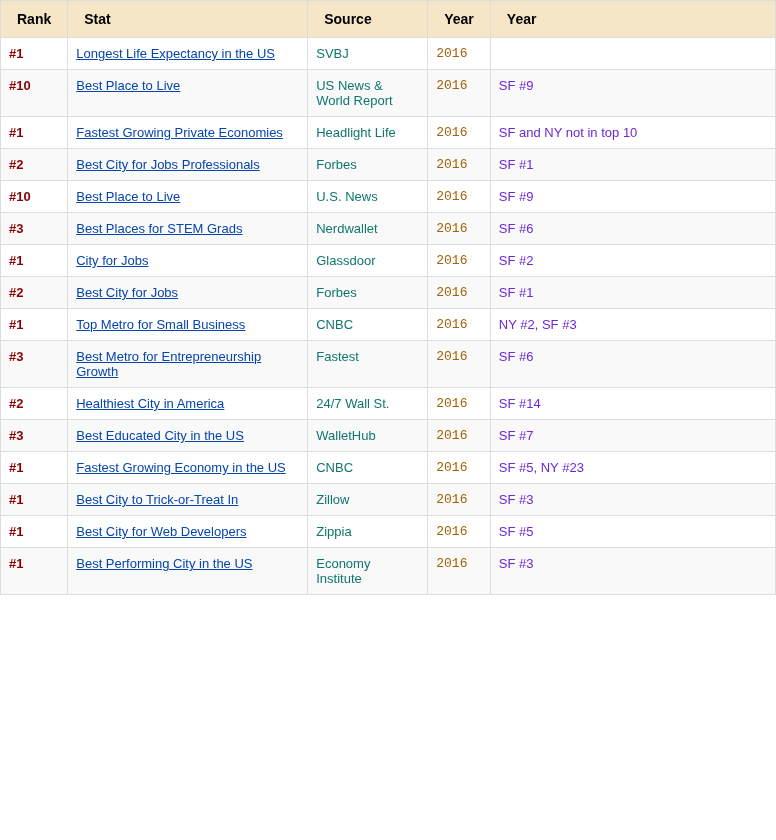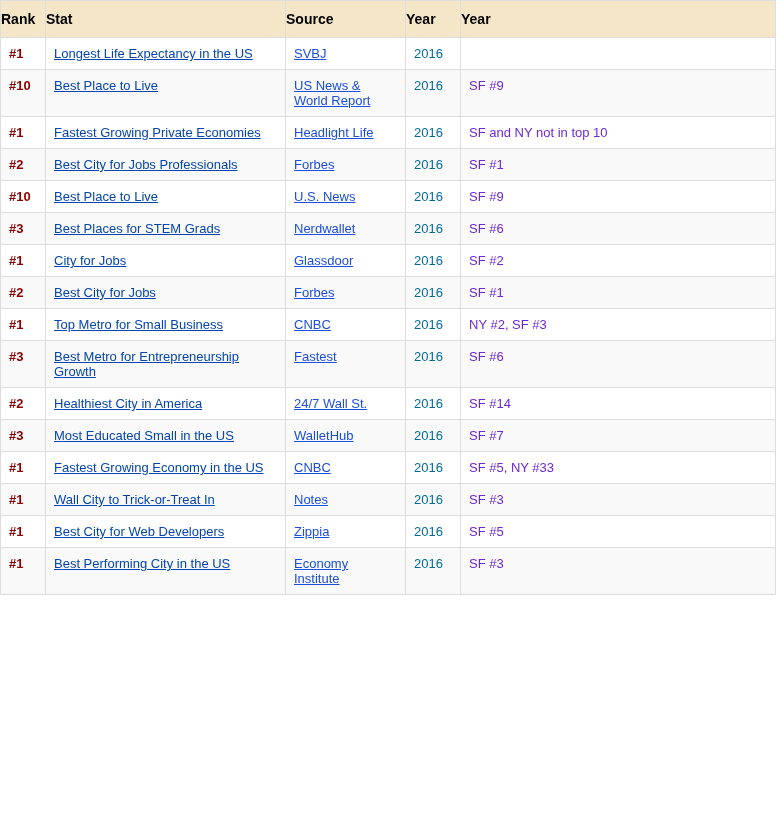--- a/index.html
+++ b/index.html
@@ -9,21 +9,21 @@
       background: #fff;
     }
     table {
       width: 776px;
       border-collapse: collapse;
     }
     thead tr {
       background-color: #f5e6c8;
     }
     thead th {
-      padding: 10px 0;
+      padding: 10px 16px;
       text-align: left;
       font-weight: bold;
       font-size: 14px;
       color: #000;
       border: 1px solid #ddd;
     }
     tbody tr {
       border-bottom: 1px solid #ddd;
     }
     tbody tr:nth-child(odd) {
@@ -45,26 +45,26 @@
       white-space: nowrap;
       width: 45px;
     }
     .stat-cell {
       color: #0645ad;
       width: 240px;
       text-decoration: underline;
     }
     .source-cell {
       width: 120px;
-      color: #1d4ed8;
-      text-decoration: underline;
+      color: #0f766e;
     }
     .year-cell {
       width: 55px;
-      color: #0369a1;
+      color: #a16207;
+      font-family: Liberation Mono, monospace;
     }
     .notes-cell {
       color: #6d28d9;
     }
   </style>
 </head>
 <body>
 
 <table>
   <thead>
@@ -149,36 +149,36 @@
       </tr>
       <tr>
         <td class="rank-cell">#2</td>
         <td class="stat-cell">Healthiest City in America</td>
         <td class="source-cell">24/7 Wall St.</td>
         <td class="year-cell">2016</td>
         <td class="notes-cell">SF #14</td>
       </tr>
       <tr>
         <td class="rank-cell">#3</td>
-        <td class="stat-cell">Most Educated Small in the US</td>
+        <td class="stat-cell">Best Educated City in the US</td>
         <td class="source-cell">WalletHub</td>
         <td class="year-cell">2016</td>
         <td class="notes-cell">SF #7</td>
       </tr>
       <tr>
         <td class="rank-cell">#1</td>
         <td class="stat-cell">Fastest Growing Economy in the US</td>
         <td class="source-cell">CNBC</td>
         <td class="year-cell">2016</td>
-        <td class="notes-cell">SF #5, NY #33</td>
+        <td class="notes-cell">SF #5, NY #23</td>
       </tr>
       <tr>
         <td class="rank-cell">#1</td>
-        <td class="stat-cell">Wall City to Trick-or-Treat In</td>
-        <td class="source-cell">Notes</td>
+        <td class="stat-cell">Best City to Trick-or-Treat In</td>
+        <td class="source-cell">Zillow</td>
         <td class="year-cell">2016</td>
         <td class="notes-cell">SF #3</td>
       </tr>
       <tr>
         <td class="rank-cell">#1</td>
         <td class="stat-cell">Best City for Web Developers</td>
         <td class="source-cell">Zippia</td>
         <td class="year-cell">2016</td>
         <td class="notes-cell">SF #5</td>
       </tr>

